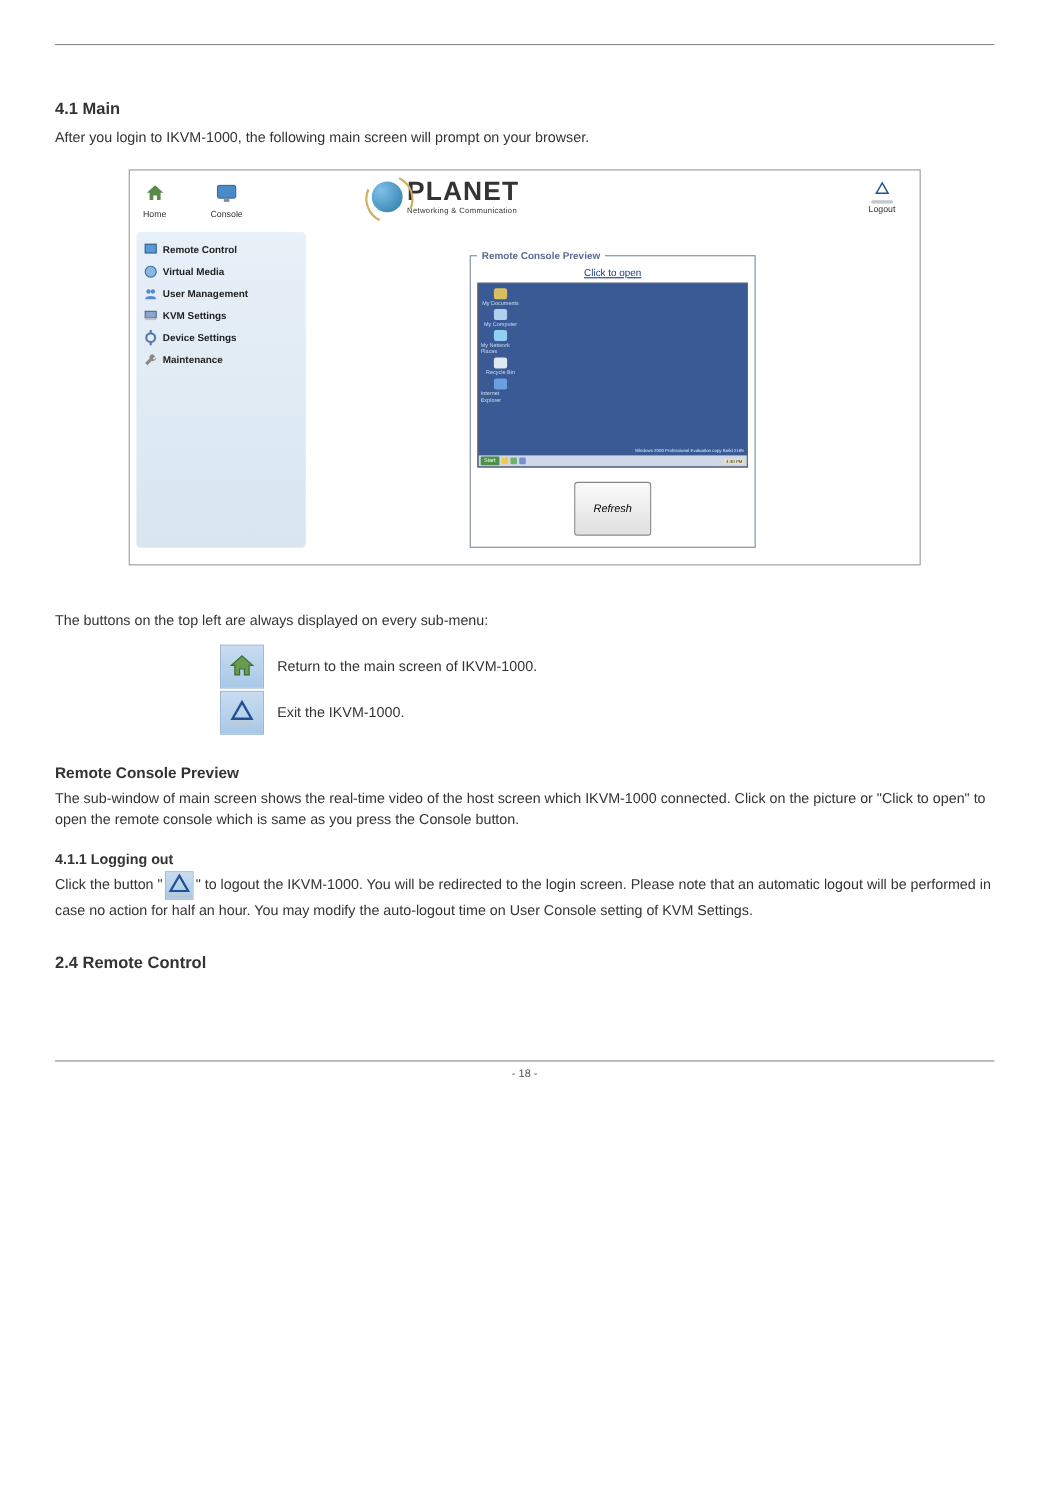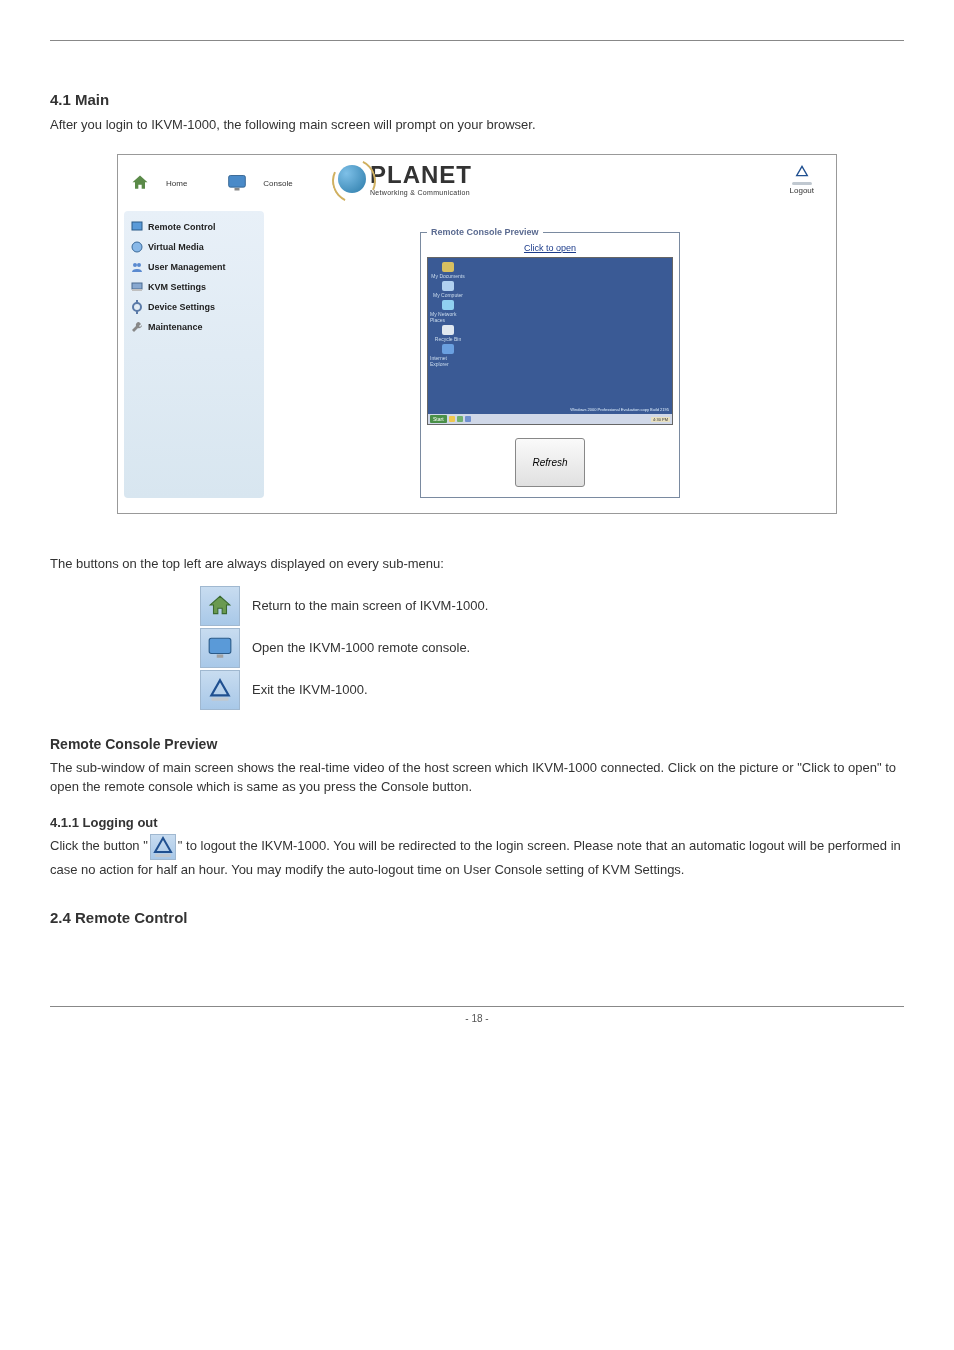--- a/index.html
+++ b/index.html
@@ -28,24 +28,25 @@
     }
     .ss-topbar {
       display: flex;
       align-items: center;
       padding: 8px 12px;
       gap: 40px;
       height: 56px;
     }
     .ss-icon-btn {
       display: flex;
+      flex-direction: column;
       align-items: center;
       font-size: 8px;
       color: #333;
-      gap: 16px;
+      gap: 6px;
     }
     .mini-icon {
       width: 20px; height: 16px;
       display: flex; align-items: center; justify-content: center;
     }
     .planet-logo {
       position: absolute;
       left: 220px;
       top: 6px;
       display: flex;
@@ -68,21 +69,21 @@
     }
     .planet-text { font-weight: bold; font-size: 24px; letter-spacing: 1px; }
     .planet-sub { font-size: 7px; letter-spacing: 0.3px; }
     .ss-logout {
       position: absolute; right: 22px; top: 10px;
       display: flex; flex-direction: column; align-items: center;
       font-size: 8px;
     }
     .ss-body { display: flex; }
     .ss-sidebar {
-      width: 140px;
+      width: 154px;
       background: linear-gradient(#e8f0f8, #d8e6f0);
       border-radius: 4px;
       margin-left: 6px;
       padding: 6px 4px;
     }
     .sb-item {
       display: flex; align-items: center; gap: 4px;
       font-size: 9px; font-weight: bold;
       padding: 3px 2px; color: #222;
     }
@@ -329,29 +330,20 @@
 <div class="buttons-section">
   <div class="btn-row">
     <div class="big-icon-box home-icon">
       <svg viewBox="0 0 24 24">
           <path fill="#6a9a50" stroke="#3a6a30" d="M12 3l9 8h-3v8h-4v-5h-4v5H6v-8H3z"></path>
         </svg>
     </div>
     <span class="btn-label">Return to the main screen of IKVM-1000.</span>
   </div>
   <div class="btn-row">
-    <div class="big-icon-box console-icon">
-      <svg viewBox="0 0 24 24">
-          <rect x="2" y="3" width="20" height="14" rx="2" fill="#5a9ad8" stroke="#2a5a88" stroke-width="1"></rect>
-          <rect x="9" y="18" width="6" height="3" fill="#a0a0a0"></rect>
-        </svg>
-    </div>
-    <span class="btn-label">Open the IKVM-1000 remote console.</span>
-  </div>
-  <div class="btn-row">
     <div class="big-icon-box logout-icon">
       <svg viewBox="0 0 24 24">
           <path d="M12 3l8 14H4z" fill="none" stroke="#205090" stroke-width="2"></path>
           <rect x="4" y="19" width="16" height="3" fill="#c0c8d0" rx="1"></rect>
         </svg>
     </div>
     <span class="btn-label">Exit the IKVM-1000.</span>
   </div>
 </div>
 

